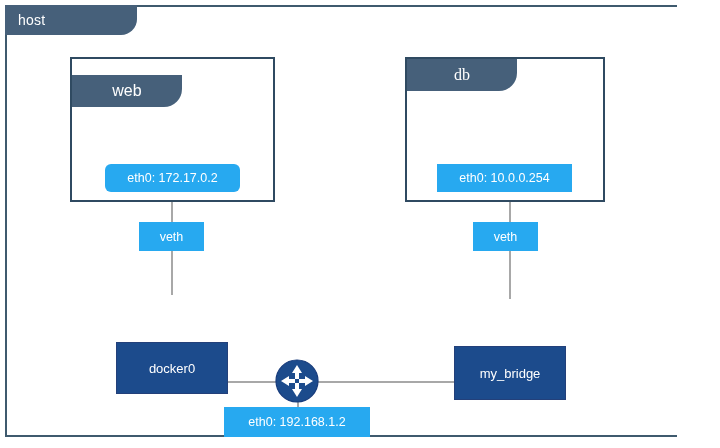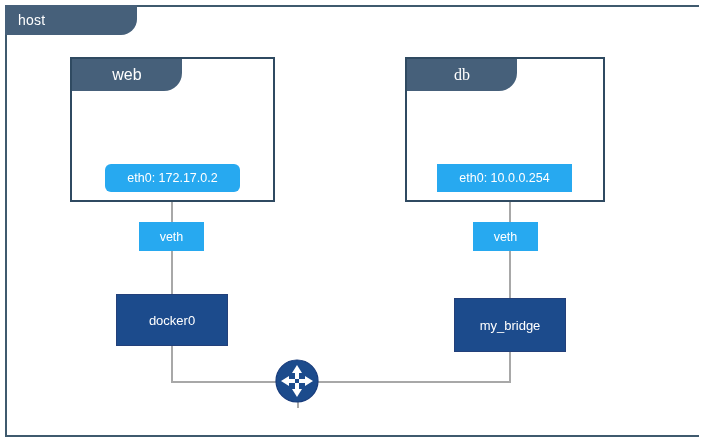--- a/index.html
+++ b/index.html
@@ -10,21 +10,20 @@
   }
   body {
     font-family: "Liberation Sans", sans-serif;
   }
   #canvas {
     position: relative;
     width: 677px;
     height: 448px;
     background: #ffffff;
     overflow: hidden;
-    padding-left: 22px;
   }
 
   
   .host-frame {
     position: absolute;
     left: 5px;
     top: 5px;
     width: 708px;
     height: 432px;
     box-sizing: border-box;
@@ -86,20 +85,21 @@
     position: absolute;
     box-sizing: border-box;
     background: #1c4b8c;
     border: 1px solid #23407a;
     color: #ffffff;
     font-size: 13px;
     display: flex;
     align-items: center;
     justify-content: center;
     white-space: nowrap;
+    margin-top: 48px;
   }
 
   
   .wire {
     position: absolute;
     background: #a8a8a8;
   }
   .wire-v { width: 2px; }
   .wire-h { height: 2px; }
 
@@ -138,21 +138,21 @@
 
   <div class="wire wire-v" style="left:509px; top:251px; height:48px;"></div>
 
   <div class="wire wire-v" style="left:509px; top:351px; height:32px;"></div>
 
   <div class="wire wire-h" style="left:171px; top:381px; width:340px;"></div>
 
   <div class="wire wire-v" style="left:297px; top:381px; height:27px;"></div>
 
   <div class="cbox" style="left:70px; top:57px; width:205px; height:145px;">
-    <div class="cbox-tab" style="width:110px;">
+    <div class="cbox-tab" style="width:110px;margin-top:16px;">
       <span>web</span>
     </div>
   </div>
   <div class="chip" style="left:105px; top:164px; width:135px; height:28px;border-radius:6px;">
     <span>eth0: 172.17.0.2</span>
   </div>
 
   <div class="cbox" style="left:405px; top:57px; width:200px; height:145px;">
     <div class="cbox-tab" style="width:110px;font-family:Liberation Serif, serif;">
       <span>db</span>
@@ -184,14 +184,17 @@
       <polygon points="22,6 27,14 24,14 24,20 20,20 20,14 17,14" fill="#ffffff"></polygon>
 
       <polygon points="22,38 27,30 24,30 24,24 20,24 20,30 17,30" fill="#ffffff"></polygon>
 
       <polygon points="6,22 14,17 14,20 20,20 20,24 14,24 14,27" fill="#ffffff"></polygon>
 
       <polygon points="38,22 30,17 30,20 24,20 24,24 30,24 30,27" fill="#ffffff"></polygon>
     </svg>
   </div>
 
+  <div class="chip" style="left:224px; top:407px; width:146px; height:30px;">
+    <span>eth0: 192.168.1.2</span>
+  </div>
 
 </div>
 
 </body></html>

